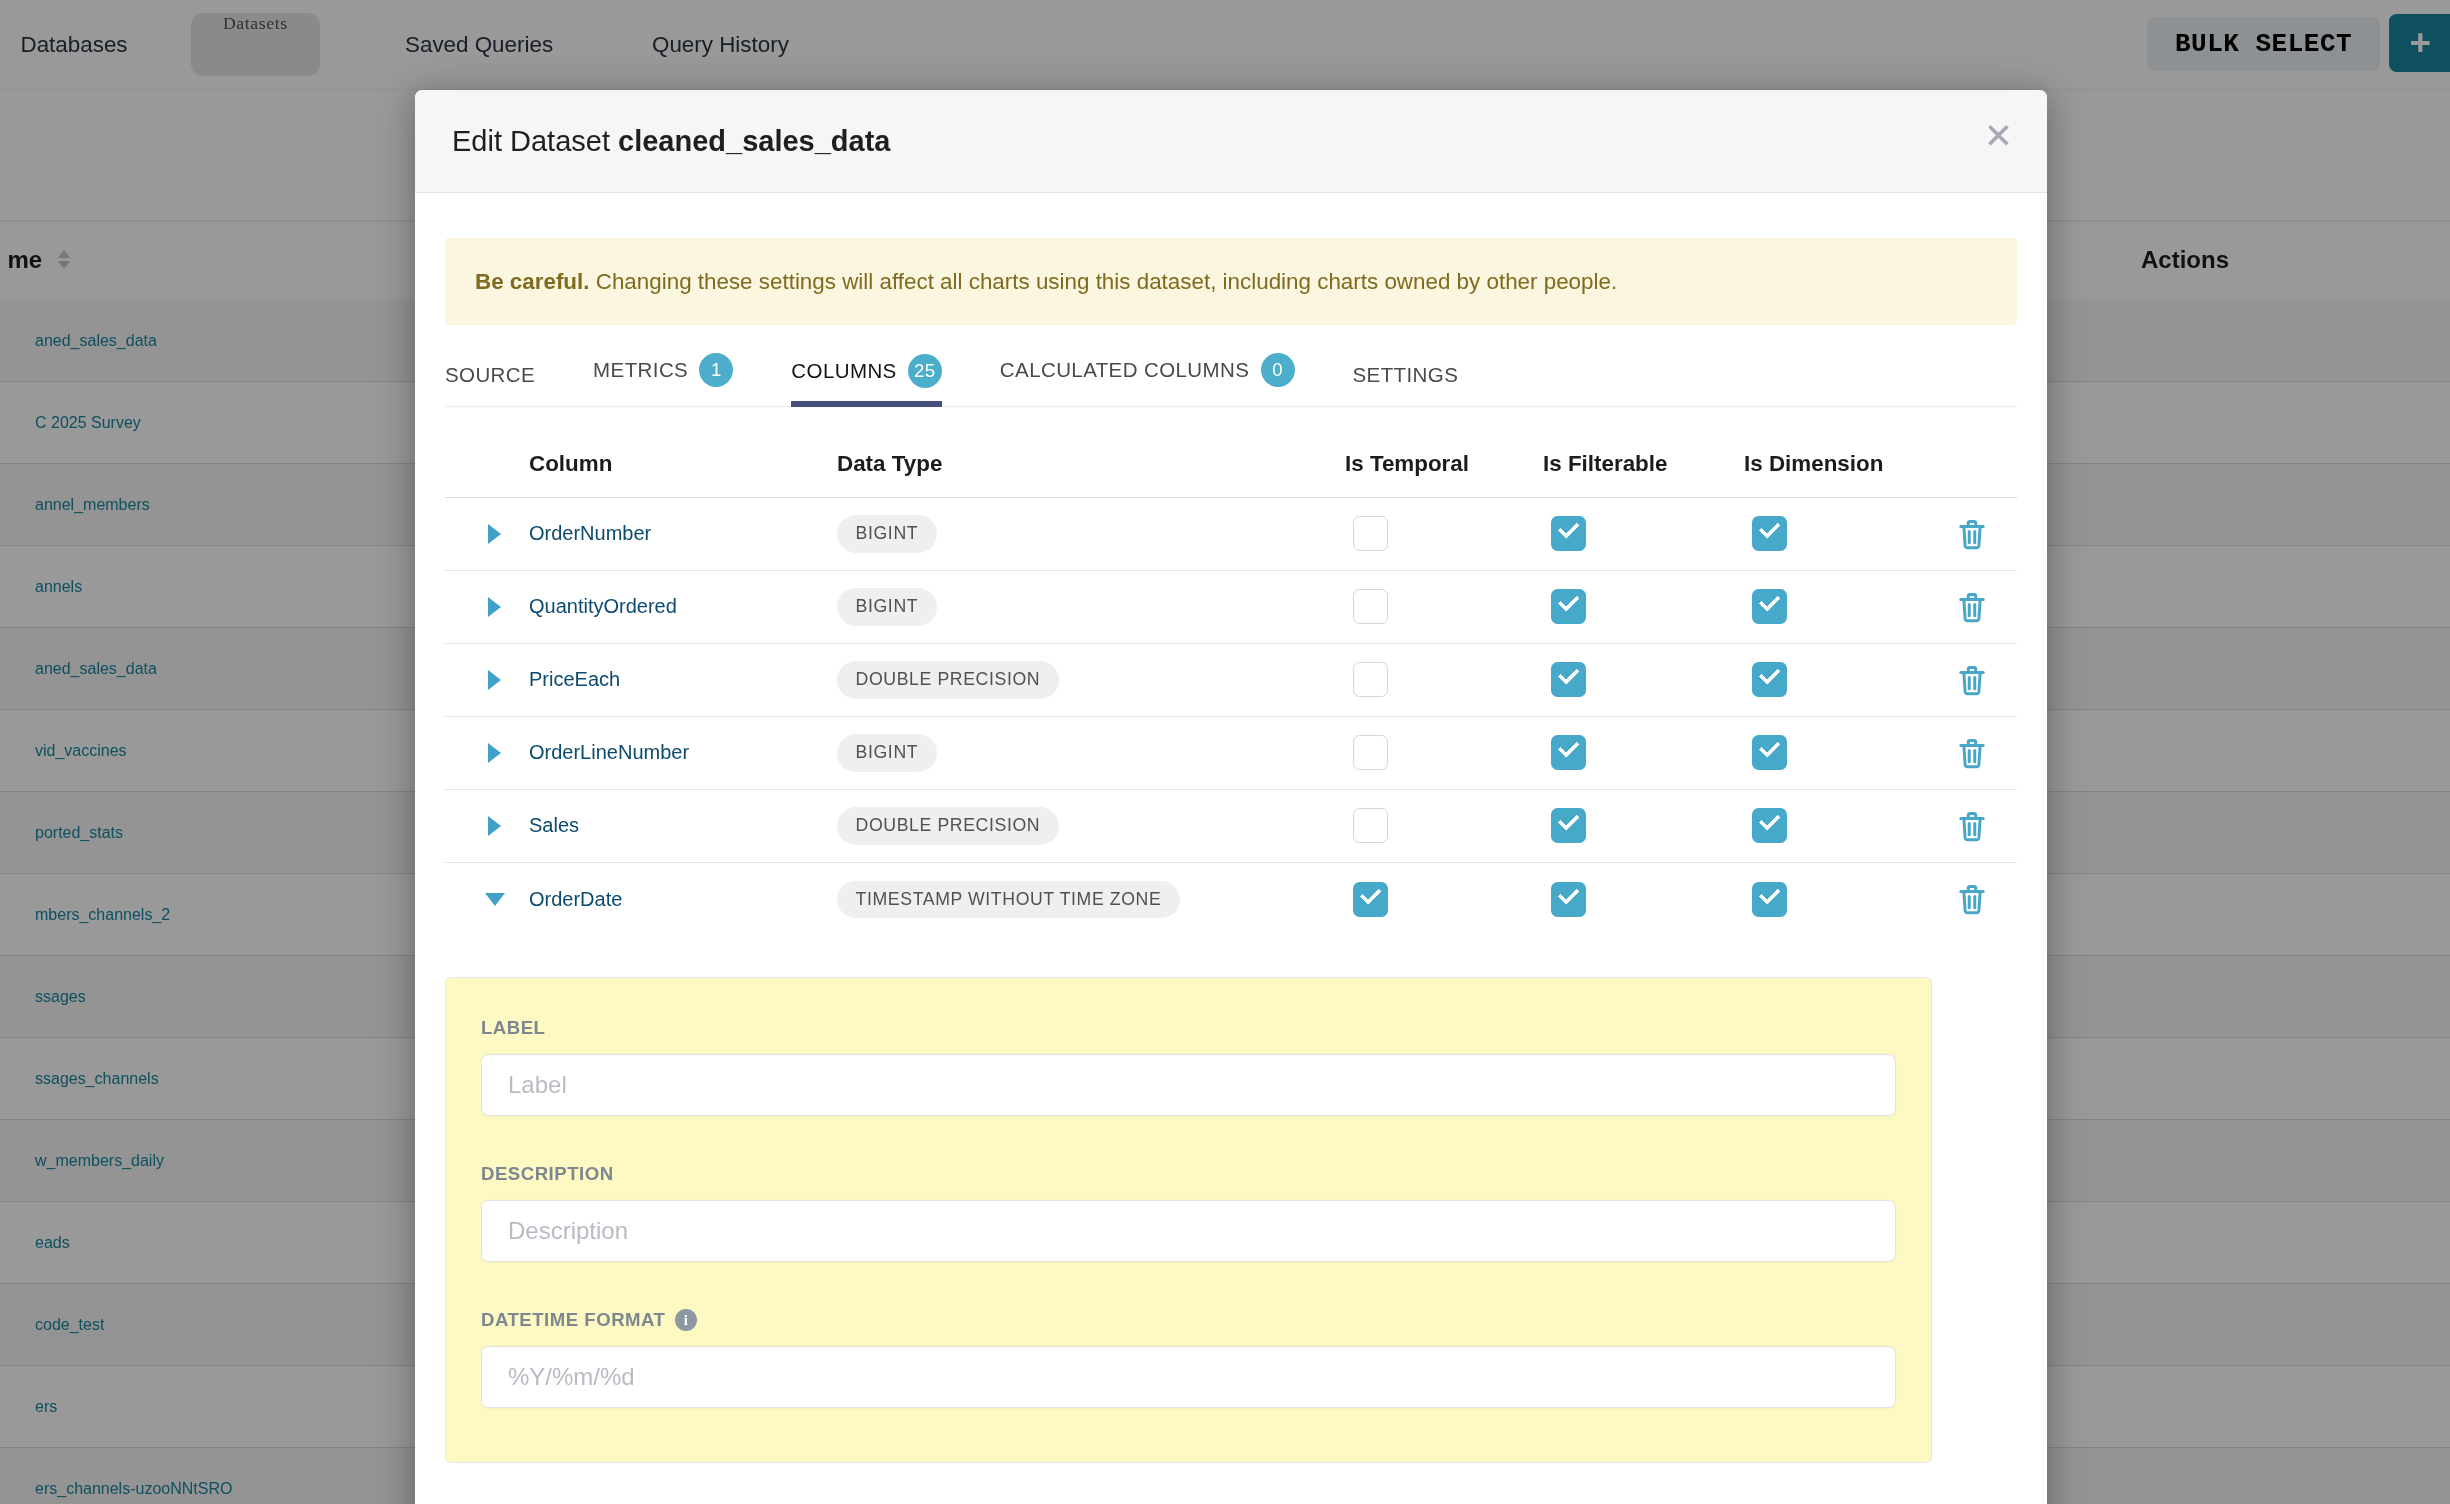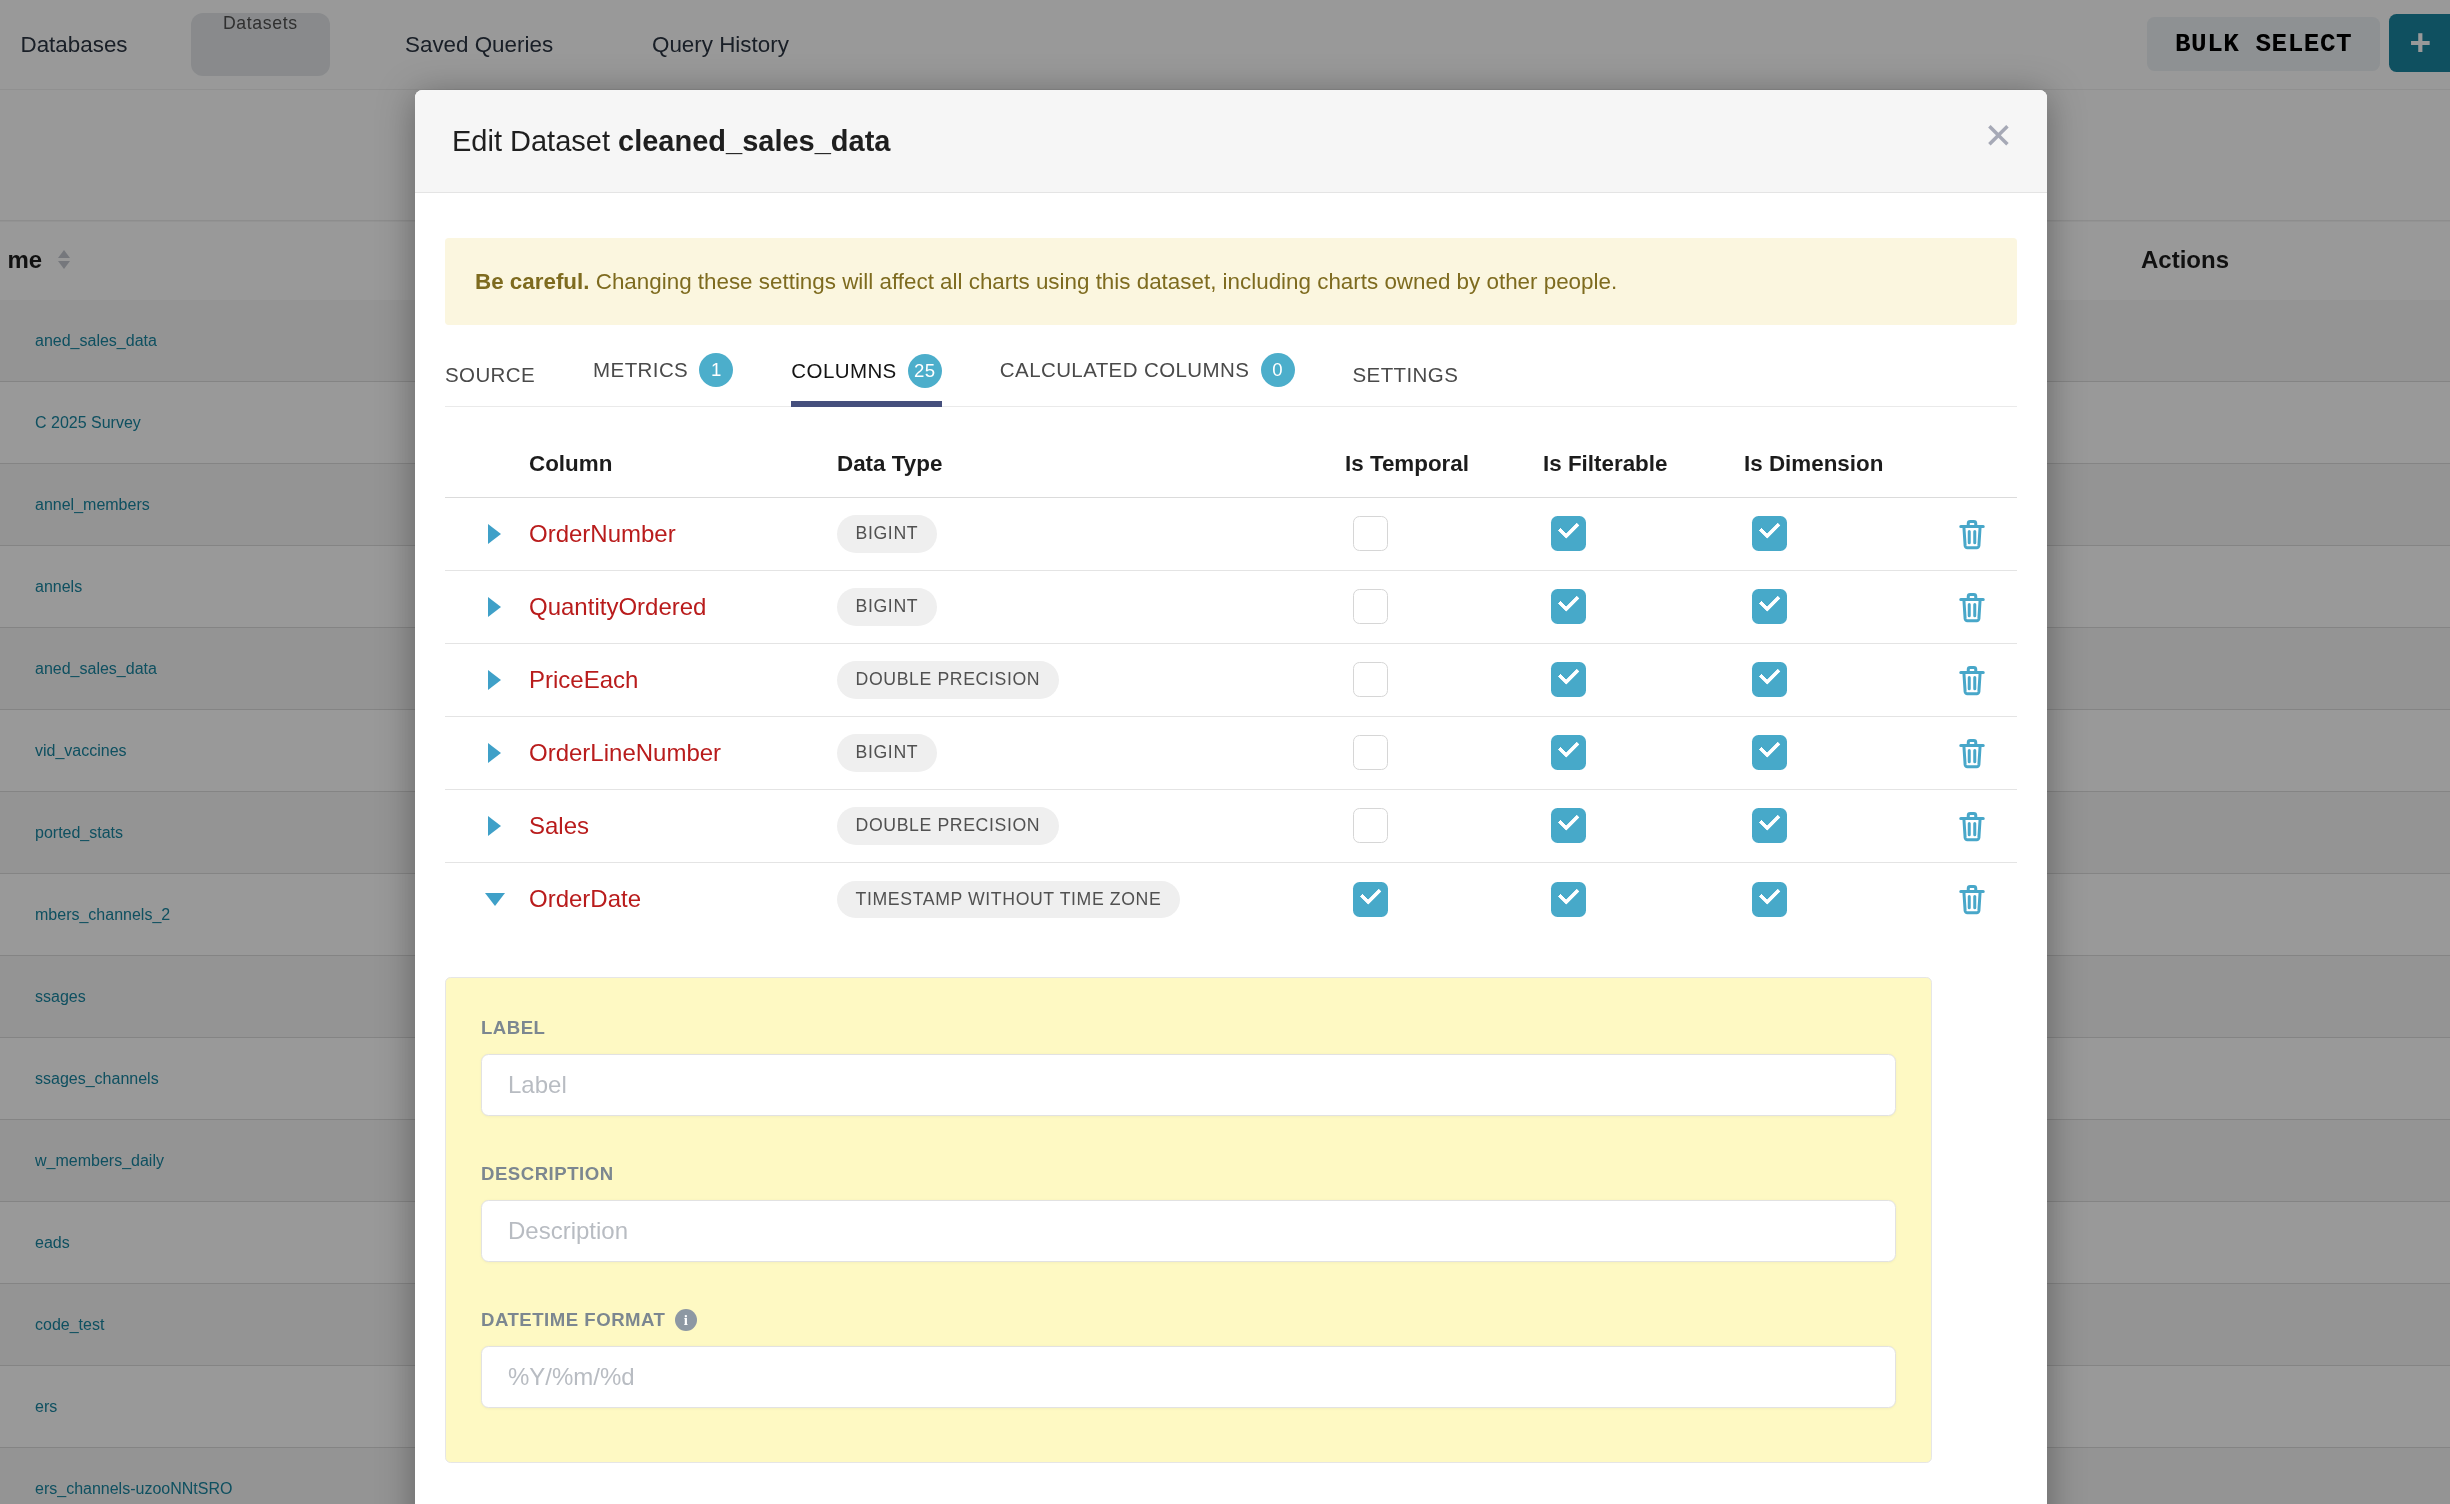--- a/index.html
+++ b/index.html
@@ -3,21 +3,21 @@
 <meta charset="utf-8">
 <style>
   * { margin:0; padding:0; box-sizing:border-box; }
   html,body { width:2450px; height:1505px; overflow:hidden; }
   body { font-family:"Liberation Sans", sans-serif; background:#f5f5f5; position:relative; color:#333; }
 
   
   .bg-page { position:absolute; inset:0; background:#f6f6f6; }
   .topnav { position:absolute; left:0; top:0; width:2450px; height:90px; background:#ffffff; border-bottom:0.9px solid #f0f0f0; }
   .nav-item { position:absolute; top:0; height:90px; display:flex; align-items:center; font-size:22.4px; color:#2b3442; }
-  .nav-item.pill { background:#e4e7ea; border-radius:12px; top:13px; height:63px; padding:0 32px; }
+  .nav-item.pill { background:#e4e7ea; border-radius:12px; top:13px; height:63px; padding:0 32px;font-family:Liberation Serif, serif; }
   .bulk-select { position:absolute; left:2147px; top:17px; height:54px; padding:0 28px; display:flex; align-items:center;
       background:#edf2f5; border-radius:7.5px; color:#000000; font-size:26px; font-weight:600; letter-spacing:0.5px;font-family:Liberation Mono, monospace; }
   .add-btn { position:absolute; left:2389px; top:14px; width:75px; height:58px; background:#1a85a0; border-radius:7.5px;
       color:#fff; font-size:37px; display:flex; align-items:center; justify-content:flex-start; padding-left:20.5px; font-weight:600; }
 
   .filterbar { position:absolute; left:0; top:90px; width:2450px; height:131px; background:#ffffff; border-bottom:0.9px solid #ececec; }
   .caret-down-sm { width:0; height:0; border-left:8.4px solid transparent; border-right:8.4px solid transparent; border-top:10.3px solid #98a0aa; display:inline-block; }
   .fb-caret1 { position:absolute; left:26px; top:152px; }
   .fb-db-label { position:absolute; left:103px; top:142px; font-size:23px; font-weight:700; color:#222; }
   .fb-db-value { position:absolute; left:233px; top:142px; font-size:23px; color:#4a4a4a; }
@@ -58,21 +58,21 @@
       padding:0 0 18.6px 0; margin-right:58px; cursor:pointer; }
   .tab.active { color:#141414; border-bottom:6.5px solid #454f7d; margin-bottom:-0.9px; padding-bottom:13px; }
   .badge { min-width:34px; height:34px; border-radius:50%; background:#4caecb; color:#fff; font-size:18.6px;
       display:inline-flex; align-items:center; justify-content:center; padding:0 3.7px; }
 
   .cols-table { margin-top:24px; }
   .trow { display:grid; grid-template-columns:67px 308px 1fr 198px 201px 213px 60px; align-items:center;
       height:73px; border-bottom:0.9px solid #e4e4e4; padding-left:17px; }
   .trow.head { height:67px; border-bottom:1.9px solid #dbdbdb; font-weight:700; font-size:22.4px; color:#1c1c1c; }
   .trow.head .hname { grid-column:2; }
-  .cell-name { font-size:24px; color:#b91c1c; }
+  .cell-name { font-size:20px; color:#0c4a6e; }
   .caret-right { width:0; height:0; border-top:10.3px solid transparent; border-bottom:10.3px solid transparent; border-left:13px solid #3fa0c8; margin-left:26px; cursor:pointer; }
   .caret-exp { width:0; height:0; border-left:10.3px solid transparent; border-right:10.3px solid transparent; border-top:13px solid #3fa0c8; margin-left:23px; cursor:pointer; }
   .pill { display:inline-block; background:#efefef; color:#515151; border-radius:20.5px; padding:8.4px 18.6px; font-size:17.7px; letter-spacing:0.6px; }
   .cb { width:35px; height:35px; border-radius:6.5px; border:1.9px solid #d6d6d6; background:#fff; position:relative; cursor:pointer; margin-left:7.5px; }
   .cb.on { border:none; background:#47a9c9; }
   .cb.on::after { content:""; position:absolute; left:8.4px; top:5.6px; width:15px; height:7.5px;
       border-left:4.7px solid #fff; border-bottom:4.7px solid #fff; transform:rotate(-45deg); border-radius:0.9px; }
   .trash { width:30px; height:34px; cursor:pointer; }
   .trash svg { stroke:#48a7c9; fill:none; stroke-width:2.4; stroke-linecap:round; stroke-linejoin:round; }
 

